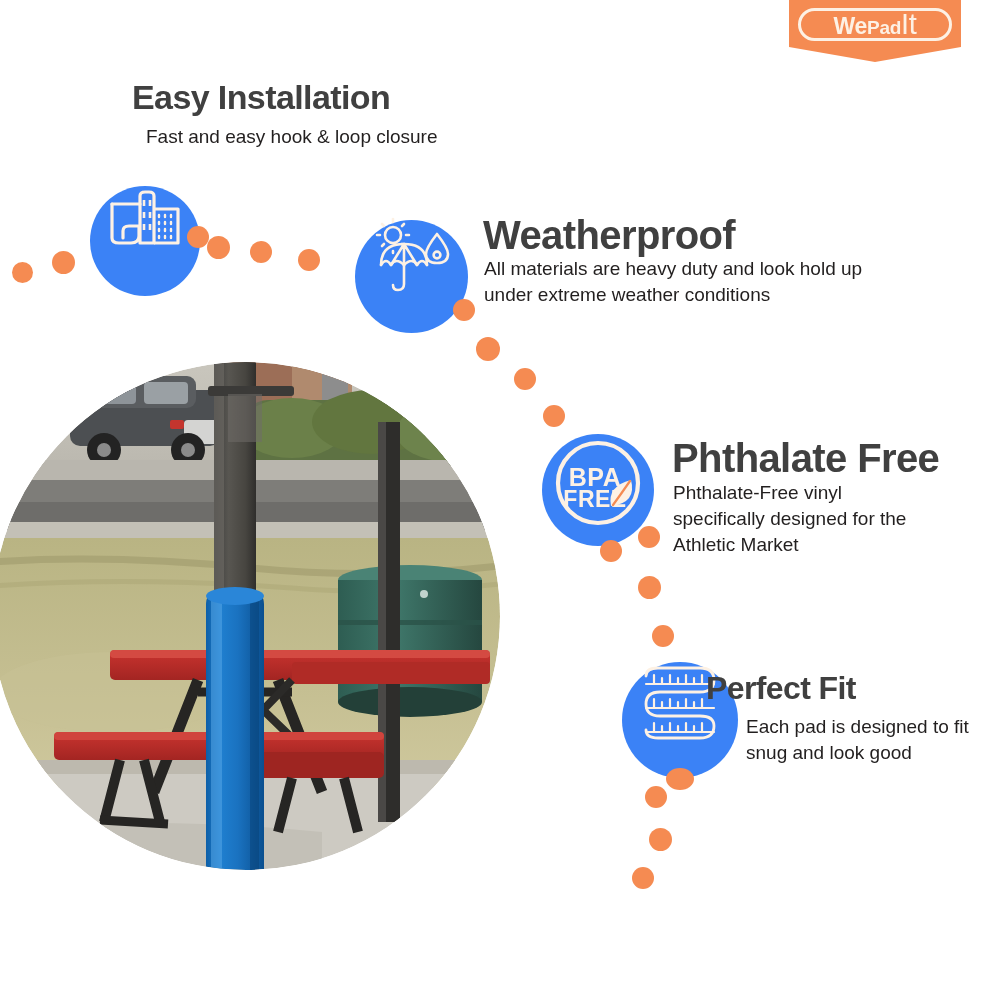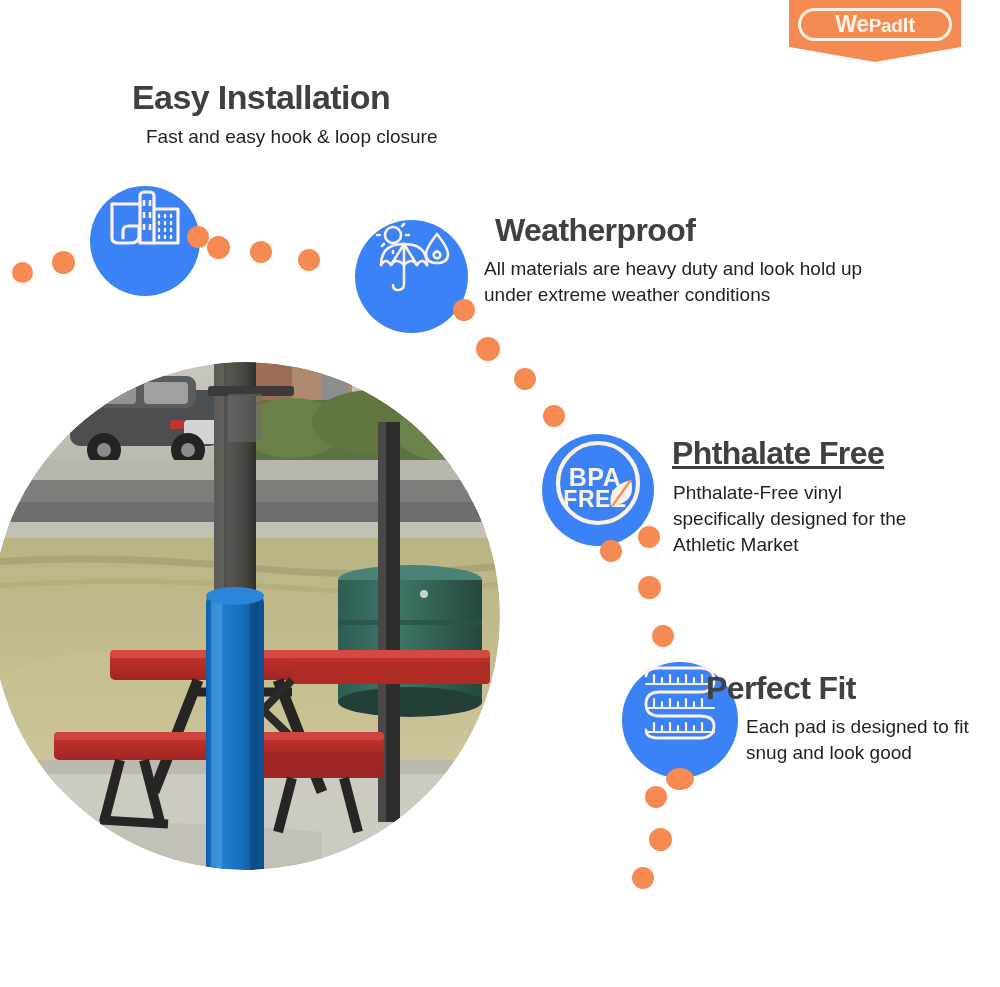--- a/index.html
+++ b/index.html
@@ -49,45 +49,45 @@
   .logo-text {
     color: #FDF1E4;
     font-size: 23px;
     font-weight: bold;
     letter-spacing: -0.3px;
     line-height: 1;
     white-space: nowrap;
   }
   .logo-text .lg-we { font-weight: bold; }
   .logo-text .lg-pad { font-size: 19px; font-weight: bold; }
-  .logo-text .lg-it { font-size: 21px; font-weight: bold; }
+  .logo-text .lg-it { font-size: 29px; font-weight: normal; }
 
   
   .feature-title {
     position: absolute;
     font-weight: bold;
     color: #404040;
     letter-spacing: -0.6px;
     line-height: 1.05;
     white-space: nowrap;
   }
   .feature-desc {
     position: absolute;
     color: #221F1F;
     line-height: 1.38;
     font-weight: 400;
   }
 
   #t-install { left: 132px; top: 80px; font-size: 34px; }
   #d-install { left: 146px; top: 124px; font-size: 19px; width: 420px; }
 
-  #t-weather { left: 483px; top: 214px; font-size: 32px; margin-left: 12px; }
+  #t-weather { left: 483px; top: 214px; font-size: 40px; }
   #d-weather { left: 484px; top: 256px; font-size: 19px; width: 420px; }
 
-  #t-phthalate { left: 672px; top: 437px; font-size: 32px; text-decoration: underline; }
+  #t-phthalate { left: 672px; top: 437px; font-size: 40px; }
   #d-phthalate { left: 673px; top: 480px; font-size: 19px; width: 262px; }
 
   #t-fit { left: 706px; top: 672px; font-size: 32px; }
   #d-fit { left: 746px; top: 714px; font-size: 19px; width: 230px; }
 
   
   .icon-bubble {
     position: absolute;
     border-radius: 50%;
     background: #3b82f6;

